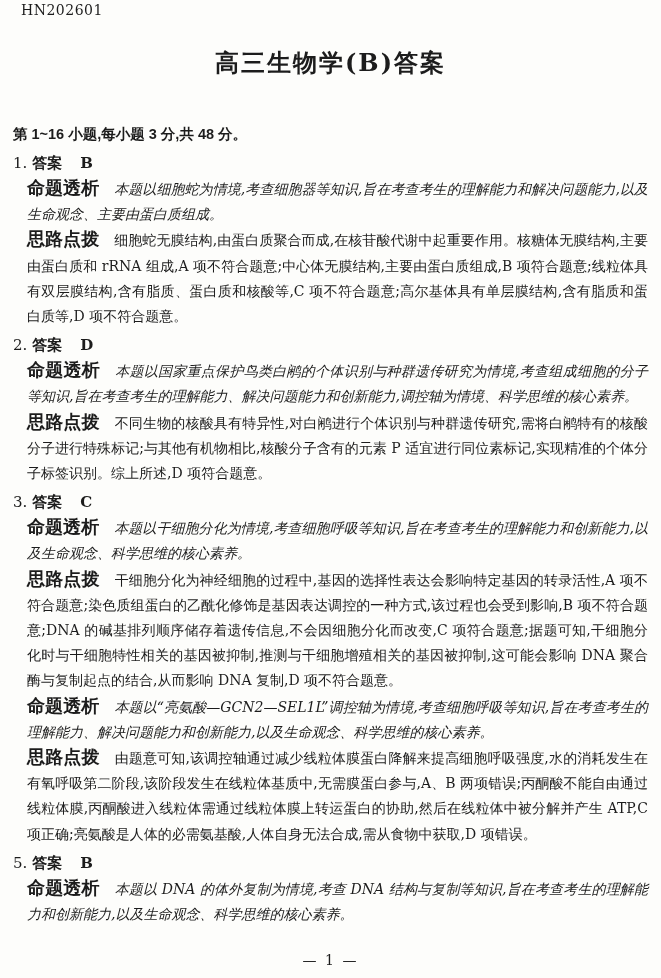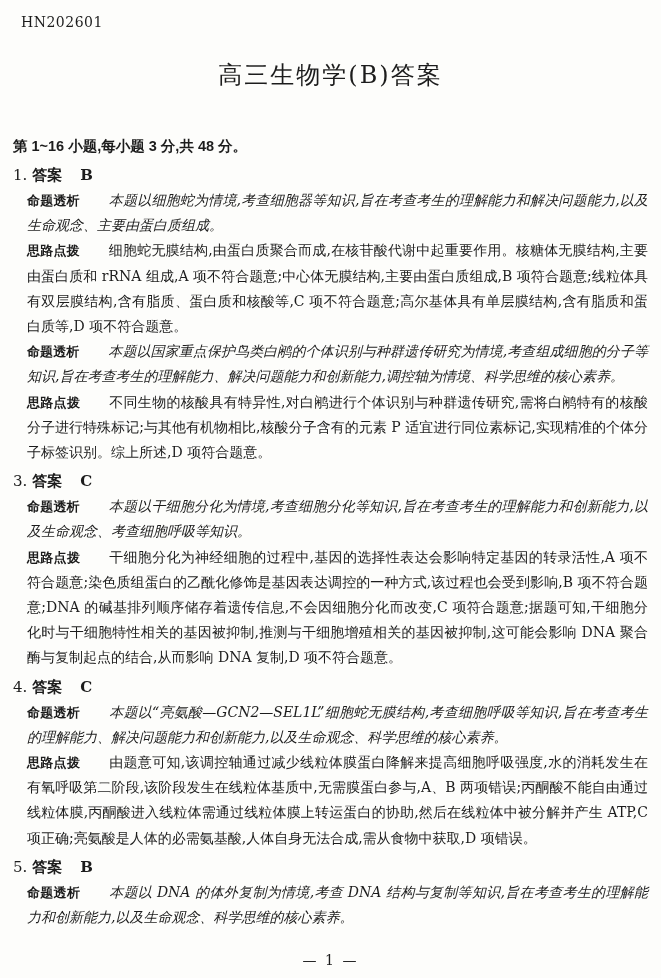--- a/index.html
+++ b/index.html
@@ -6,33 +6,33 @@
   body {
     width: 661px;
     height: 978px;
     background: #fdfdfb;
     color: #1c1c1c;
     font-family: "DejaVu Serif", "Liberation Serif", serif;
     position: relative;
     overflow: hidden;
     -webkit-font-smoothing: antialiased;
   }
-  .page { padding: 14px 13px 0 13px; }
+  .page { padding: 2px 13px 0 13px; }
 
   .code {
     font-size: 14px;
     letter-spacing: 0.5px;
     padding-left: 8px;
   }
 
   h1.title {
     margin: 30px 0 4px 0;
     text-align: center;
     font-size: 24px;
-    font-weight: 400;
+    font-weight: 700;
     letter-spacing: 2px;
     line-height: 30px;
   }
 
   .intro {
     margin: 44px 0 2px 0;
     font-family: "Liberation Sans", sans-serif;
     font-weight: 700;
     font-size: 14.5px;
     line-height: 25px;
@@ -60,22 +60,22 @@
     margin-left: 14px;
     font-size: 14px;
     line-height: 25.2px;
     text-align: justify;
     text-justify: inter-character;
   }
   .plabel {
     font-family: "Liberation Sans", sans-serif;
     font-weight: 700;
     font-style: normal;
-    font-size: 13px;
-    margin-right: 29px;
+    font-size: 18px;
+    margin-right: 15px;
   }
   
   .kaiti { font-style: italic; }
   
   .songti { font-style: normal; }
 
   .footer {
     position: absolute;
     bottom: 10px;
     left: 0;
@@ -96,33 +96,33 @@
 
   <p class="intro">第 1~16 小题,每小题 3 分,共 48 分。</p>
 
   <section class="question">
     <p class="qhead"><span class="qnum">1.</span><span class="anslabel">答案</span><span class="ansletter">B</span></p>
     <p class="para"><span class="plabel">命题透析</span><span class="kaiti">本题以细胞蛇为情境,考查细胞器等知识,旨在考查考生的理解能力和解决问题能力,以及生命观念、主要由蛋白质组成。</span></p>
     <p class="para"><span class="plabel">思路点拨</span><span class="songti">细胞蛇无膜结构,由蛋白质聚合而成,在核苷酸代谢中起重要作用。核糖体无膜结构,主要由蛋白质和 rRNA 组成,A 项不符合题意;中心体无膜结构,主要由蛋白质组成,B 项符合题意;线粒体具有双层膜结构,含有脂质、蛋白质和核酸等,C 项不符合题意;高尔基体具有单层膜结构,含有脂质和蛋白质等,D 项不符合题意。</span></p>
   </section>
 
   <section class="question">
+    <p class="qhead"><span class="qnum">2.</span><span class="anslabel">答案</span><span class="ansletter">D</span></p>
     <p class="para"><span class="plabel">命题透析</span><span class="kaiti">本题以国家重点保护鸟类白鹇的个体识别与种群遗传研究为情境,考查组成细胞的分子等知识,旨在考查考生的理解能力、解决问题能力和创新能力,调控轴为情境、科学思维的核心素养。</span></p>
     <p class="para"><span class="plabel">思路点拨</span><span class="songti">不同生物的核酸具有特异性,对白鹇进行个体识别与种群遗传研究,需将白鹇特有的核酸分子进行特殊标记;与其他有机物相比,核酸分子含有的元素 P 适宜进行同位素标记,实现精准的个体分子标签识别。综上所述,D 项符合题意。</span></p>
   </section>
 
   <section class="question">
     <p class="qhead"><span class="qnum">3.</span><span class="anslabel">答案</span><span class="ansletter">C</span></p>
-    <p class="para"><span class="plabel">命题透析</span><span class="kaiti">本题以干细胞分化为情境,考查细胞分化等知识,旨在考查考生的理解能力和创新能力,以及生命观念、考查细胞呼吸等知识。</span></p>
+    <p class="para"><span class="plabel">命题透析</span><span class="kaiti">本题以干细胞分化为情境,考查细胞呼吸等知识,旨在考查考生的理解能力和创新能力,以及生命观念、科学思维的核心素养。</span></p>
     <p class="para"><span class="plabel">思路点拨</span><span class="songti">干细胞分化为神经细胞的过程中,基因的选择性表达会影响特定基因的转录活性,A 项不符合题意;染色质组蛋白的乙酰化修饰是基因表达调控的一种方式,该过程也会受到影响,B 项不符合题意;DNA 的碱基排列顺序储存着遗传信息,不会因细胞分化而改变,C 项符合题意;据题可知,干细胞分化时与干细胞特性相关的基因被抑制,推测与干细胞增殖相关的基因被抑制,这可能会影响 DNA 聚合酶与复制起点的结合,从而影响 DNA 复制,D 项不符合题意。</span></p>
   </section>
 
   <section class="question">
-    <p class="qhead"><span class="qnum">4.</span><span class="anslabel">答案</span><span class="ansletter">C</span></p>
-    <p class="para"><span class="plabel">命题透析</span><span class="kaiti">本题以“亮氨酸—GCN2—SEL1L”细胞蛇无膜结构,考查细胞呼吸等知识,旨在考查考生的理解能力、解决问题能力和创新能力,以及生命观念、科学思维的核心素养。</span></p>
+    <p class="para"><span class="plabel">命题透析</span><span class="kaiti">本题以“亮氨酸—GCN2—SEL1L”调控轴为情境,考查细胞呼吸等知识,旨在考查考生的理解能力、解决问题能力和创新能力,以及生命观念、科学思维的核心素养。</span></p>
     <p class="para"><span class="plabel">思路点拨</span><span class="songti">由题意可知,该调控轴通过减少线粒体膜蛋白降解来提高细胞呼吸强度,水的消耗发生在有氧呼吸第二阶段,该阶段发生在线粒体基质中,无需膜蛋白参与,A、B 两项错误;丙酮酸不能自由通过线粒体膜,丙酮酸进入线粒体需通过线粒体膜上转运蛋白的协助,然后在线粒体中被分解并产生 ATP,C 项正确;亮氨酸是人体的必需氨基酸,人体自身无法合成,需从食物中获取,D 项错误。</span></p>
   </section>
 
   <section class="question">
     <p class="qhead"><span class="qnum">5.</span><span class="anslabel">答案</span><span class="ansletter">B</span></p>
     <p class="para"><span class="plabel">命题透析</span><span class="kaiti">本题以 DNA 的体外复制为情境,考查 DNA 结构与复制等知识,旨在考查考生的理解能力和创新能力,以及生命观念、科学思维的核心素养。</span></p>
   </section>
 
 </div>
 

